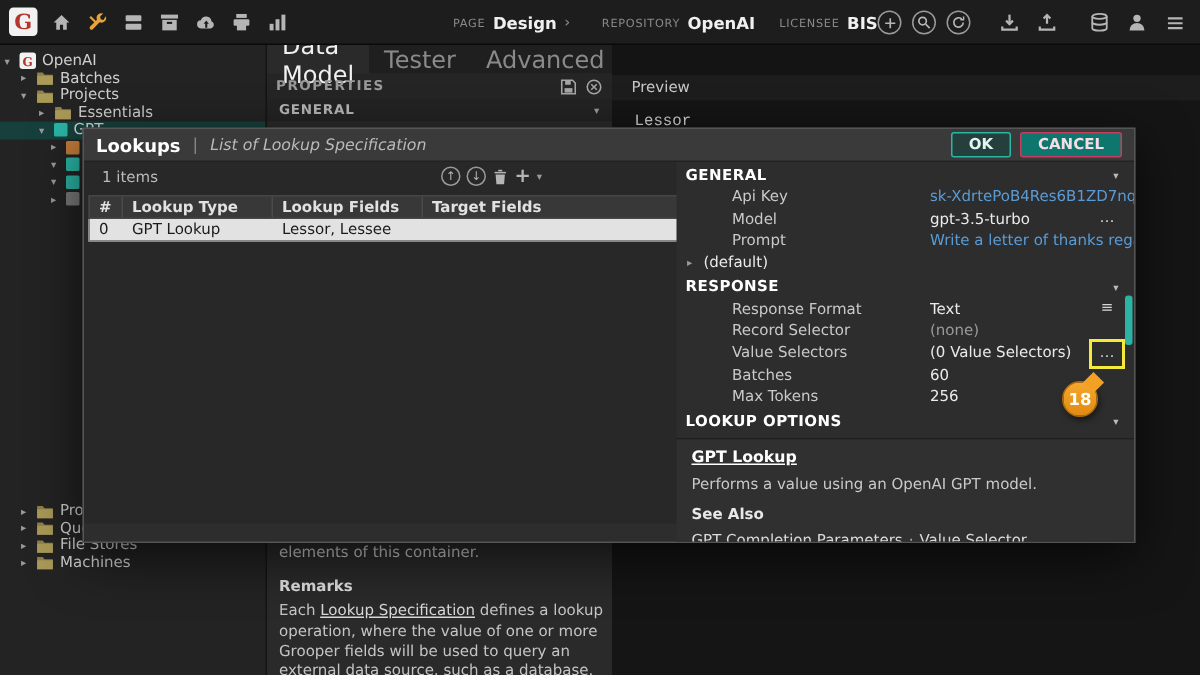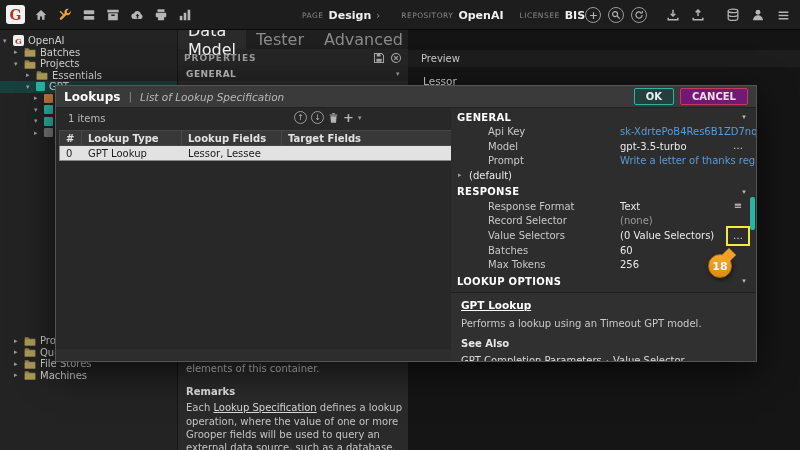--- a/index.html
+++ b/index.html
@@ -60,34 +60,34 @@
   .help-block { position:absolute; left:8px; right:6px; top:332px; font-size:10px;
                 color:#c5c5c5; line-height:1.32; }
   .help-block .remarks-title { font-weight:bold; color:#e0e0e0; margin:10px 0 3px 0; }
   .remarks-link { text-decoration:underline; color:#d8d8d8; cursor:pointer; }
 
   
   .preview { position:absolute; left:408px; top:30px; width:392px; height:420px; background:#151515; }
   .preview-topgap { height:20px; background:#141414; }
   .preview-header { height:17px; background:#1d1d1d; display:flex; align-items:center;
                     padding:0 13px; color:#c9c9c9; font-size:10px; }
-  .preview-body { padding:8px 0 0 15px; color:#cfcfcf; font-size:10.5px; }
+  .preview-body { padding:8px 0 0 15px; color:#cfcfcf; font-size:10.5px;font-family:Liberation Mono, monospace; }
 
   
   .modal { position:absolute; left:55px; top:85px; width:702px; height:277px;
            background:#2d2d2d; border:1px solid #555; box-shadow:0 10px 34px rgba(0,0,0,.65); }
   .modal-titlebar { height:22px; background:#3a3a3a; border-bottom:1px solid #222;
                     display:flex; align-items:center; padding:0 8px; }
   .modal-title { font-size:12px; font-weight:bold; color:#fff; }
   .modal-title-sep { color:#888; margin:0 8px; }
   .modal-subtitle { font-style:italic; font-size:10.5px; color:#b9b9b9; }
   .modal-buttons { margin-left:auto; display:flex; gap:6px; }
   .btn { font-size:10px; font-weight:bold; padding:2px 11px; border-radius:2px; cursor:pointer; }
   .btn-ok { border:1px solid #2ab5a5; color:#dff7f3; background:#25403c; }
-  .btn-cancel { border:1px solid #c93b5e; color:#f5dde4; background:#701a75; }
+  .btn-cancel { border:1px solid #c93b5e; color:#f5dde4; background:#0f766e; }
 
   .modal-left { position:absolute; left:0; top:22px; width:475px; bottom:12px;
                 background:#282828; border-right:1px solid #1c1c1c; }
   .list-toolbar { height:20px; position:relative; display:flex; align-items:center; }
   .items-count { margin-left:12px; font-size:10px; color:#bbb; }
   .list-tools { position:absolute; left:238px; top:3px; display:flex; align-items:center; gap:4px; color:#b5b5b5; }
   .mini-ring { width:13px; height:13px; border:1px solid #9a9a9a; border-radius:50%;
                display:flex; align-items:center; justify-content:center; font-size:8px; cursor:pointer; }
   .tool-btn { cursor:pointer; display:flex; align-items:center; }
   .plus-glyph { font-size:13px; font-weight:bold; line-height:1; }
@@ -506,21 +506,21 @@
     </div>
 
     <div class="sec-header">
       <span>LOOKUP OPTIONS</span>
       <span class="chev">▾</span>
     </div>
 
     <div class="divider"></div>
     <div class="mhelp">
       <div class="mhelp-title">GPT Lookup</div>
-      <div class="mhelp-desc">Performs a lookup using an Timeout GPT model.</div>
+      <div class="mhelp-desc">Performs a value using an OpenAI GPT model.</div>
       <div class="mhelp-seealso">See Also</div>
       <div class="mhelp-links">
         <span class="hlink">GPT Completion Parameters</span><span class="link-dot">·</span><span class="hlink">Value Selector</span>
       </div>
     </div>
 
     <div class="mscroll"></div>
     <div class="highlight-box"></div>
   </div>
 </div>

